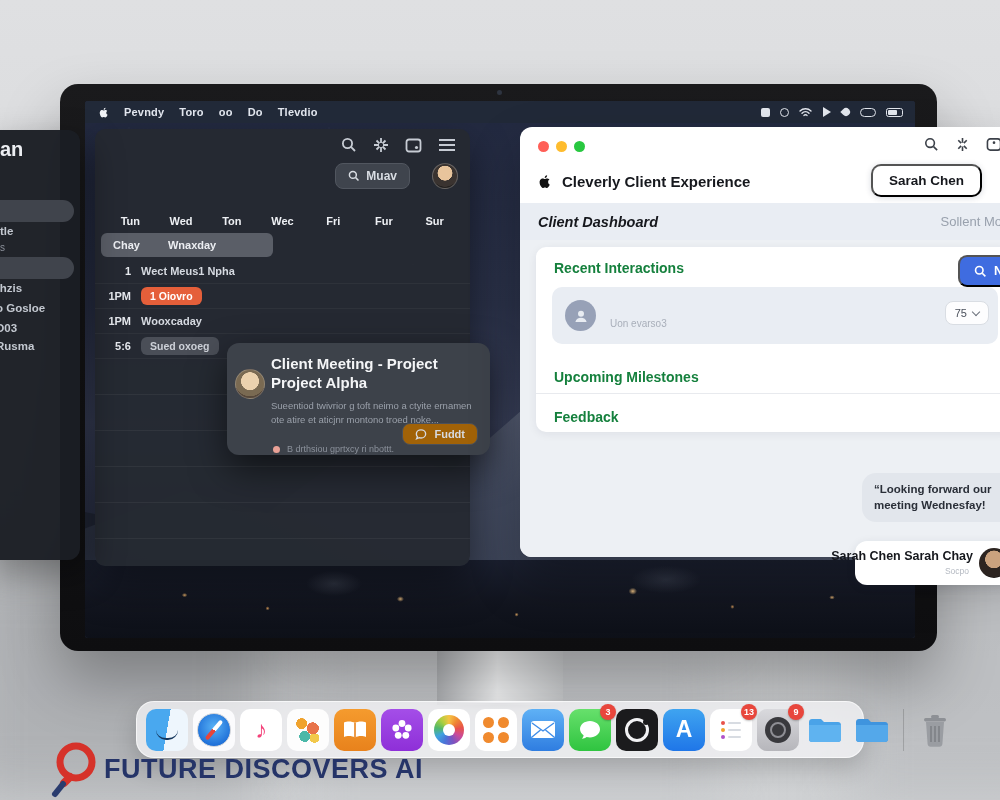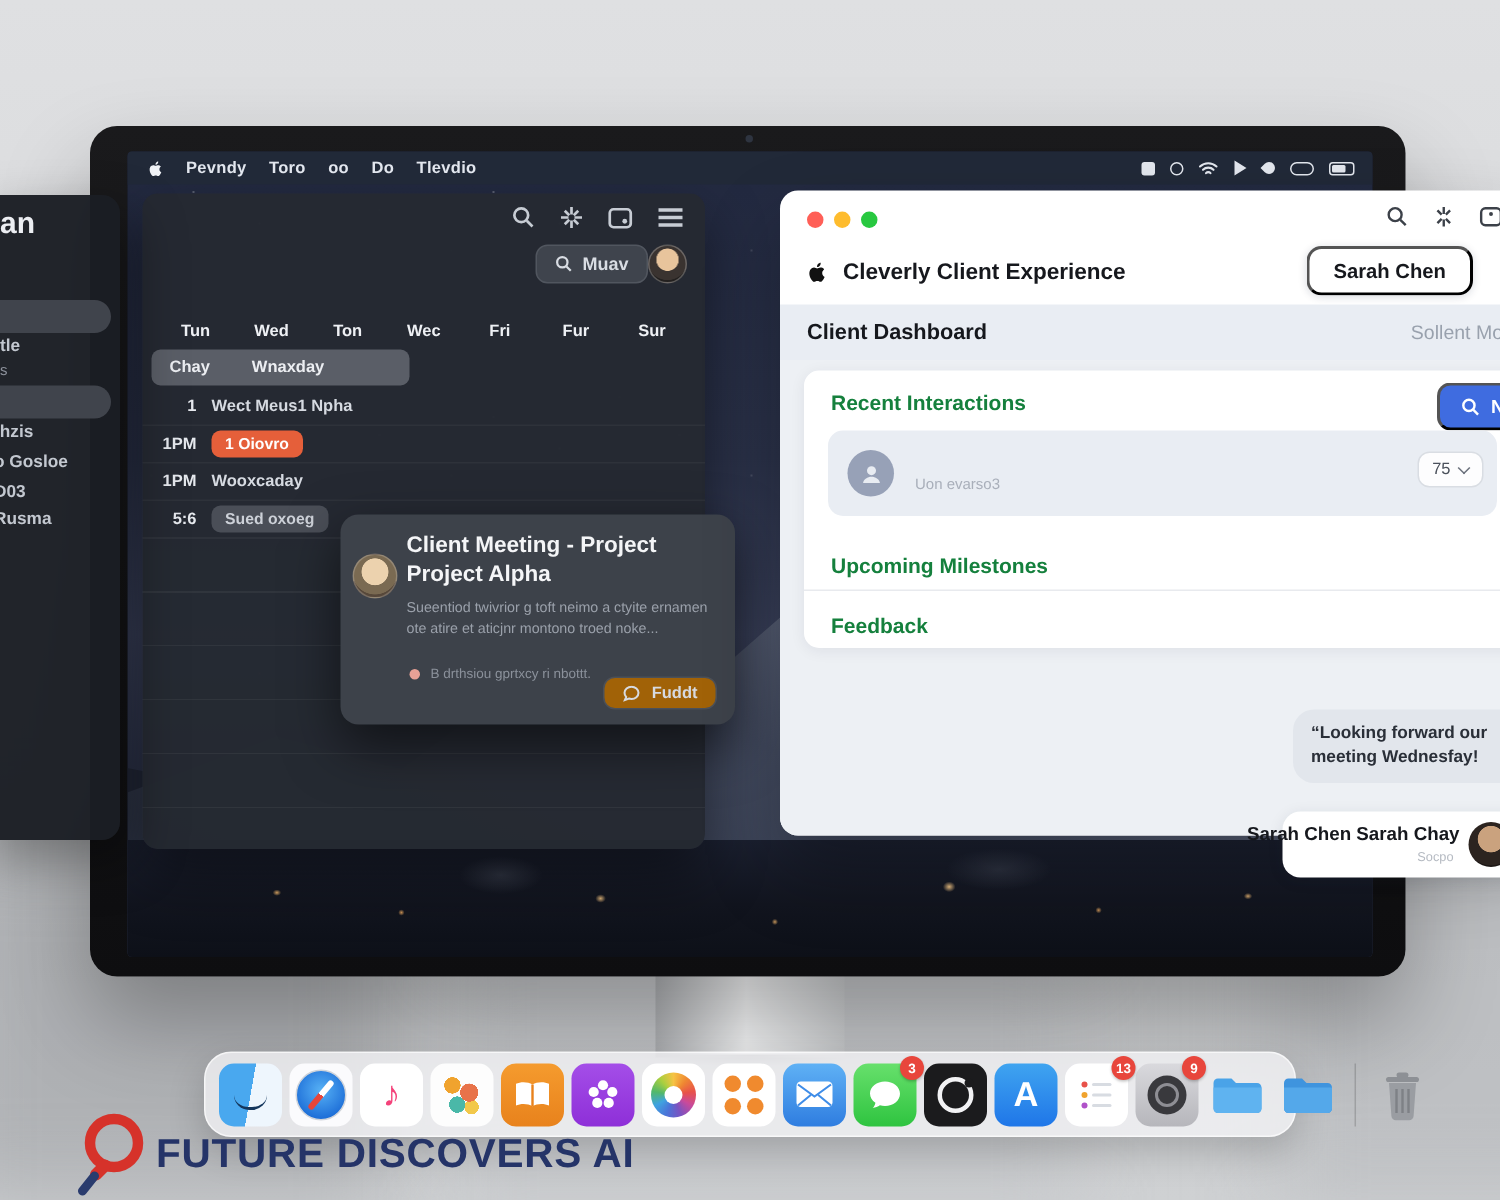--- a/index.html
+++ b/index.html
@@ -64,21 +64,21 @@
   .st-batt { width:17px; height:9px; border:1.2px solid #e3e7ee; border-radius:2.5px; position:relative; }
   .st-batt::after { content:""; position:absolute; left:1px; top:1px; bottom:1px; width:9px; background:#e3e7ee; border-radius:1px; }
   .st-pill { width:16px; height:9px; border:1.2px solid #e3e7ee; border-radius:4.5px; }
 
   
   .cal { position:absolute; left:10px; top:28px; width:375px; height:437px;
     background:rgba(37,41,50,.97); border-radius:10px; z-index:6; color:#dadee5;
     box-shadow:0 18px 40px rgba(0,0,0,.45); }
   .cal-toolbar { position:absolute; right:14px; top:8px; display:flex; gap:16px; align-items:center; }
   .tool-ic svg { display:block; stroke:#c7ccd4; fill:none; stroke-width:1.8; }
-  .cal-row2 { position:absolute; right:12px; top:34px; display:flex; gap:0; align-items:center;justify-content:flex-end; }
+  .cal-row2 { position:absolute; right:12px; top:34px; display:flex; gap:22px; align-items:center;justify-content:flex-end; }
   .muav-btn { display:flex; align-items:center; gap:6px; background:#3f444d; border:1px solid #51565f;
     border-radius:8px; padding:5px 12px; color:#d9dde3; font-size:12px; font-weight:600; }
   .avatar { width:26px; height:26px; border-radius:50%;
     background:radial-gradient(circle at 50% 38%, #e8c49c 0 38%, #3a3330 40% 70%, #23201f 72%);
     border:1px solid rgba(255,255,255,.25); }
   .day-head { position:absolute; left:10px; right:10px; top:86px; display:flex; }
   .day-head span { flex:1; text-align:center; font-size:11px; font-weight:700; color:#eef0f4; }
   .sel-row { position:absolute; left:6px; top:104px; width:172px; height:24px; background:#5a5e67;
     border-radius:6px; display:flex; align-items:center; font-size:11px; font-weight:700; color:#eceef2; }
   .sel-row .s1 { margin-left:12px; } .sel-row .s2 { margin-left:28px; }
@@ -87,21 +87,21 @@
   .ev .t { width:36px; text-align:right; font-weight:700; color:#e6e9ee; flex:none; }
   .ev .lbl { margin-left:10px; font-weight:600; color:#d6dae1; }
   .badge-orange { margin-left:10px; background:#e55f3a; color:#fff; font-weight:700; font-size:10.5px;
     padding:3px 9px; border-radius:6px; }
   .badge-gray { margin-left:10px; background:#4a4e57; color:#cdd1d8; font-weight:700; font-size:10.5px;
     padding:3px 9px; border-radius:6px; }
   .cal-lines { position:absolute; left:0; right:0; top:230px; bottom:4px;
     background:repeating-linear-gradient(180deg, transparent 0 35px, rgba(255,255,255,.05) 35px 36px); }
 
   
-  .popup { position:absolute; left:142px; top:242px; width:263px; height:140px; background:#3d424a;
+  .popup { position:absolute; left:142px; top:242px; width:263px; height:112px; background:#3d424a;
     border-radius:12px; z-index:9; box-shadow:0 14px 36px rgba(0,0,0,.55); }
   .popup .pav { position:absolute; left:8px; top:26px; width:30px; height:30px; border-radius:50%;
     background:radial-gradient(circle at 50% 40%, #ecd2ae 0 40%, #7a6a52 42% 68%, #57483a 70%);
     border:1px solid rgba(255,255,255,.2); }
   .popup h3 { position:absolute; left:44px; top:12px; width:205px; font-size:15px; line-height:1.25;
     color:#f4f5f7; font-weight:700; }
   .popup .desc { position:absolute; left:44px; top:56px; width:205px; font-size:9.5px; line-height:1.5;
     color:#9aa0aa; }
   .popup .brow { position:absolute; left:46px; top:101px; display:flex; align-items:center; gap:7px; }
   .popup .bdot { width:7px; height:7px; border-radius:50%; background:#e9a196; }
@@ -127,21 +127,21 @@
   .tl.r { background:#ff5f57; } .tl.y { background:#febc2e; } .tl.g { background:#28c840; }
   .cwin-topicons { position:absolute; right:18px; top:10px; display:flex; gap:16px; align-items:center; }
   .cwin-topicons svg { display:block; stroke:#3c4149; fill:none; stroke-width:1.7; }
   .cwin-header { position:absolute; left:0; top:34px; right:0; height:40px; display:flex; align-items:center; padding:0 16px; }
   .cwin-header .apple { width:17px; height:17px; fill:#111; margin-right:9px; flex:none; }
   .cwin-title { font-size:15px; font-weight:700; color:#16181d; }
   .user-pill { position:absolute; right:38px; top:3px; background:#fff; border-radius:10px; padding:7px 16px;
     font-size:13.5px; font-weight:700; color:#16181d; box-shadow:0 1px 6px rgba(20,30,60,.16); }
   .dash-strip { position:absolute; left:0; right:0; top:76px; height:37px; background:#e9edf3;
     display:flex; align-items:center; padding:0 18px; }
-  .dash-strip .dh { font-size:14.5px; font-weight:700; color:#16181d; }
+  .dash-strip .dh { font-size:14.5px; font-weight:700; color:#16181d;font-style:italic; }
   .dash-strip .ds { margin-left:auto; font-size:13px; color:#99a1ad; white-space:nowrap; }
   .cwin-body { position:absolute; left:0; right:0; top:113px; bottom:0; background:#edf0f4; border-radius:0 0 12px 12px; }
   .card { position:absolute; left:16px; top:7px; width:478px; height:185px; background:#fff; border-radius:10px;
     box-shadow:0 2px 10px rgba(25,35,60,.07); }
   .sec-h { font-size:14px; font-weight:700; color:#15803d; }
   .recent-h { position:absolute; left:18px; top:13px; }
   .new-btn { position:absolute; left:422px; top:8px; display:flex; align-items:center; gap:7px;
     background:#3f6ce0; color:#fff; border-radius:9px; padding:7px 14px; font-size:12.5px; font-weight:700; }
   .irow { position:absolute; left:16px; top:40px; width:446px; height:57px; background:#e9edf3; border-radius:10px; }
   .irow .iav { position:absolute; left:13px; top:13px; width:31px; height:31px; border-radius:50%; background:#97a1b7;

